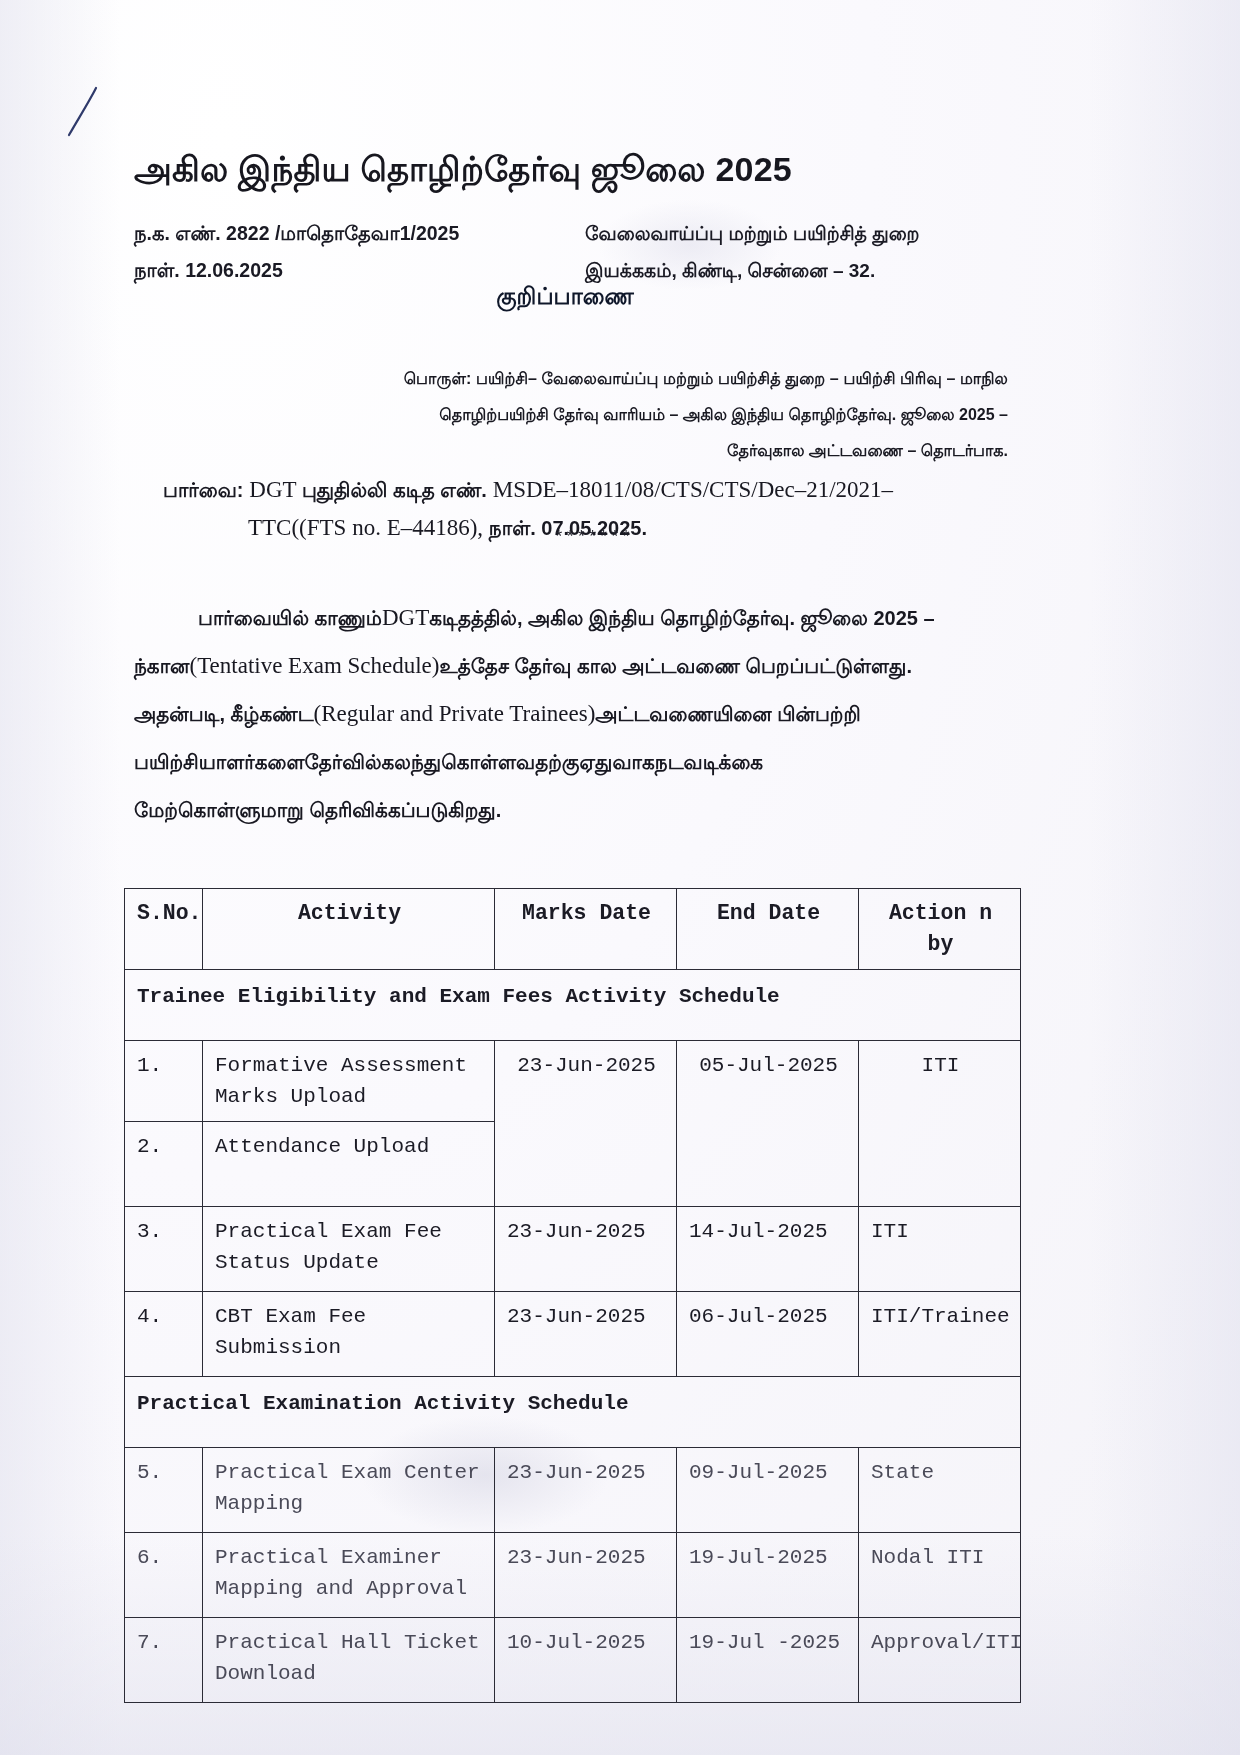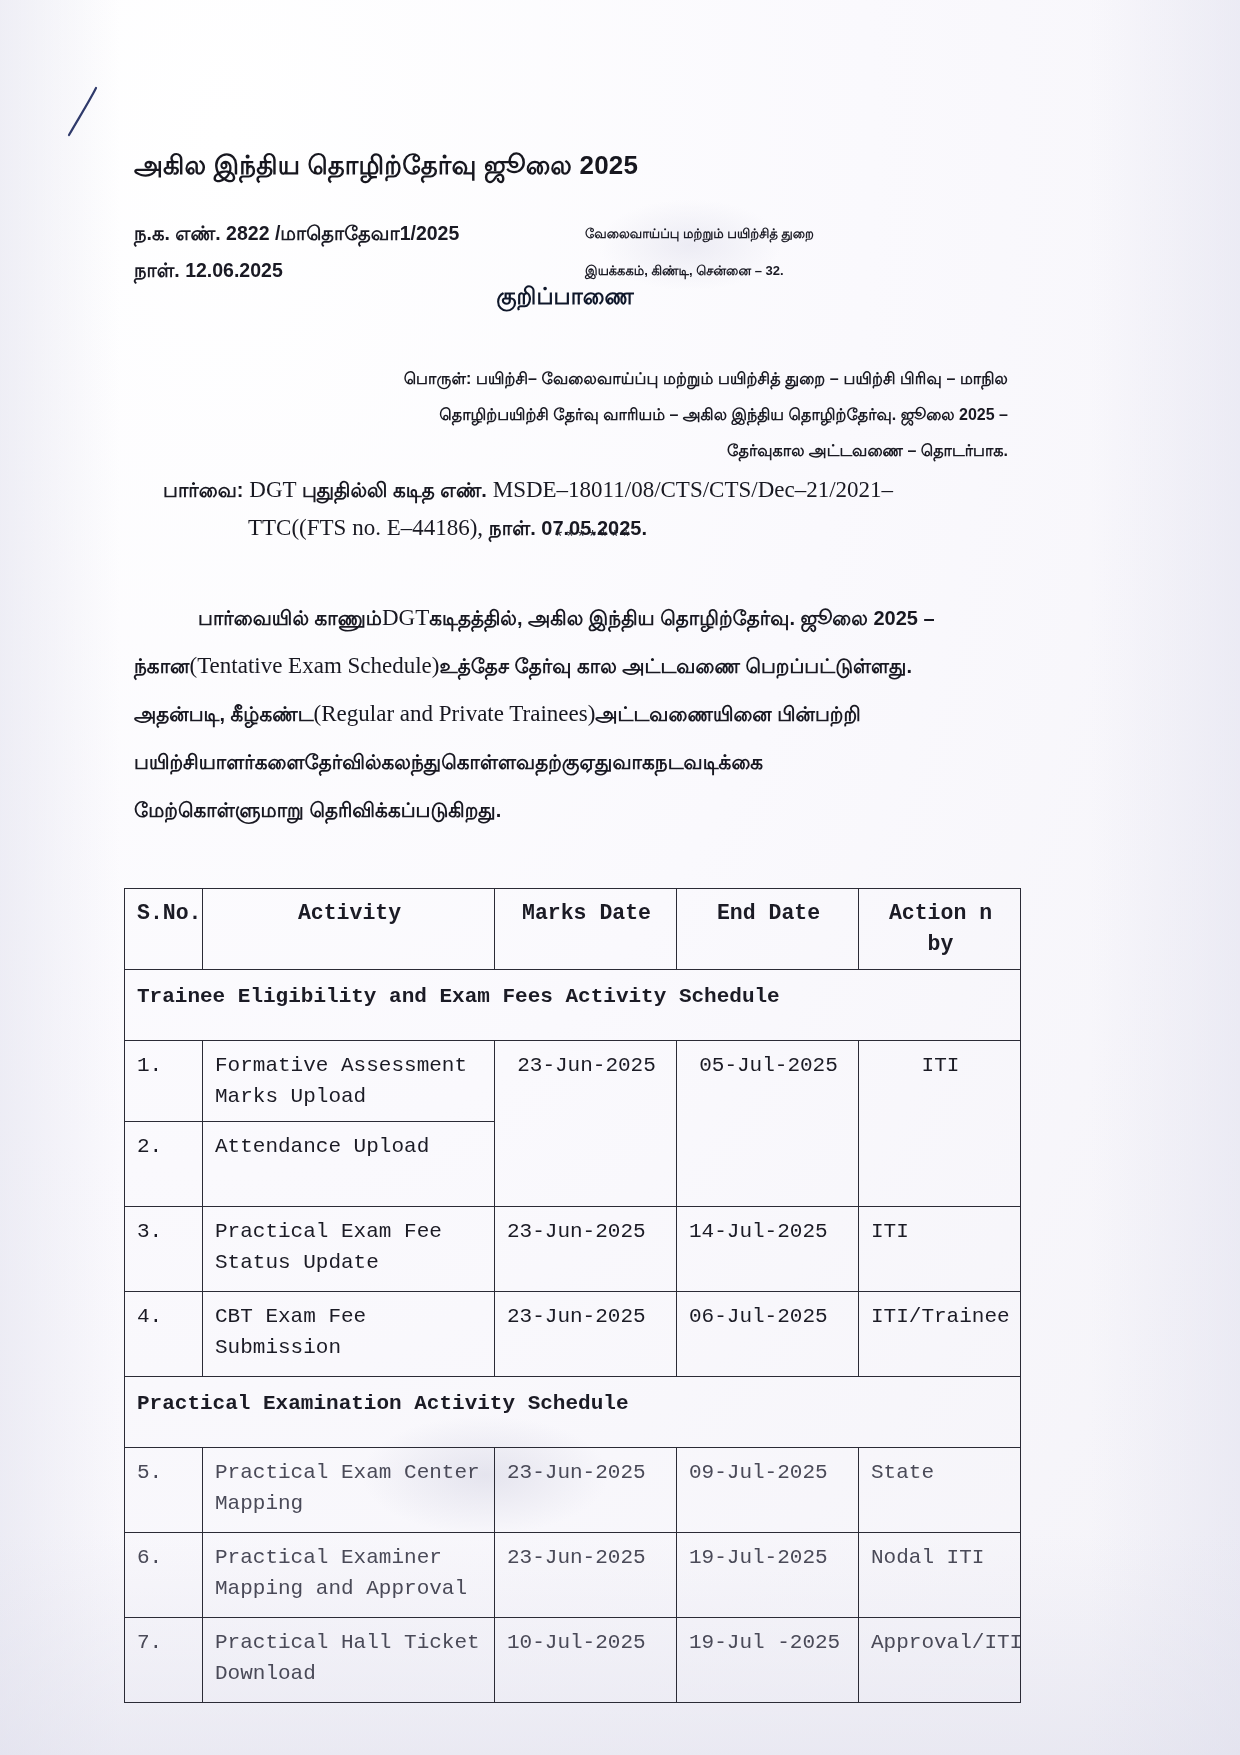--- a/index.html
+++ b/index.html
@@ -61,41 +61,41 @@
     position: absolute;
     left: 0; top: 0;
     width: 1240px; height: 1755px;
   }
 
   .doc-title {
     position: absolute;
     left: 134px; top: 150px;
     font-family: "Liberation Sans", sans-serif;
     font-weight: bold;
-    font-size: 26px;
+    font-size: 34px;
     letter-spacing: .2px;
     color: #17171f;
     white-space: nowrap;
   }
 
   .ref-block {
     position: absolute;
     left: 134px; top: 215px;
     font-family: "Liberation Sans", sans-serif;
     font-size: 19.5px;
     line-height: 37px;
     font-weight: bold;
     color: #1a1a24;
     white-space: nowrap;
   }
   .addr-block {
     position: absolute;
     left: 585px; top: 215px;
     font-family: "Liberation Sans", sans-serif;
-    font-size: 13px;
+    font-size: 19px;
     line-height: 37px;
     font-weight: bold;
     color: #1a1a24;
     white-space: nowrap;
   }
 
   .notice-word {
     position: absolute;
     left: 0; right: 0; top: 283px;
     text-align: center;

